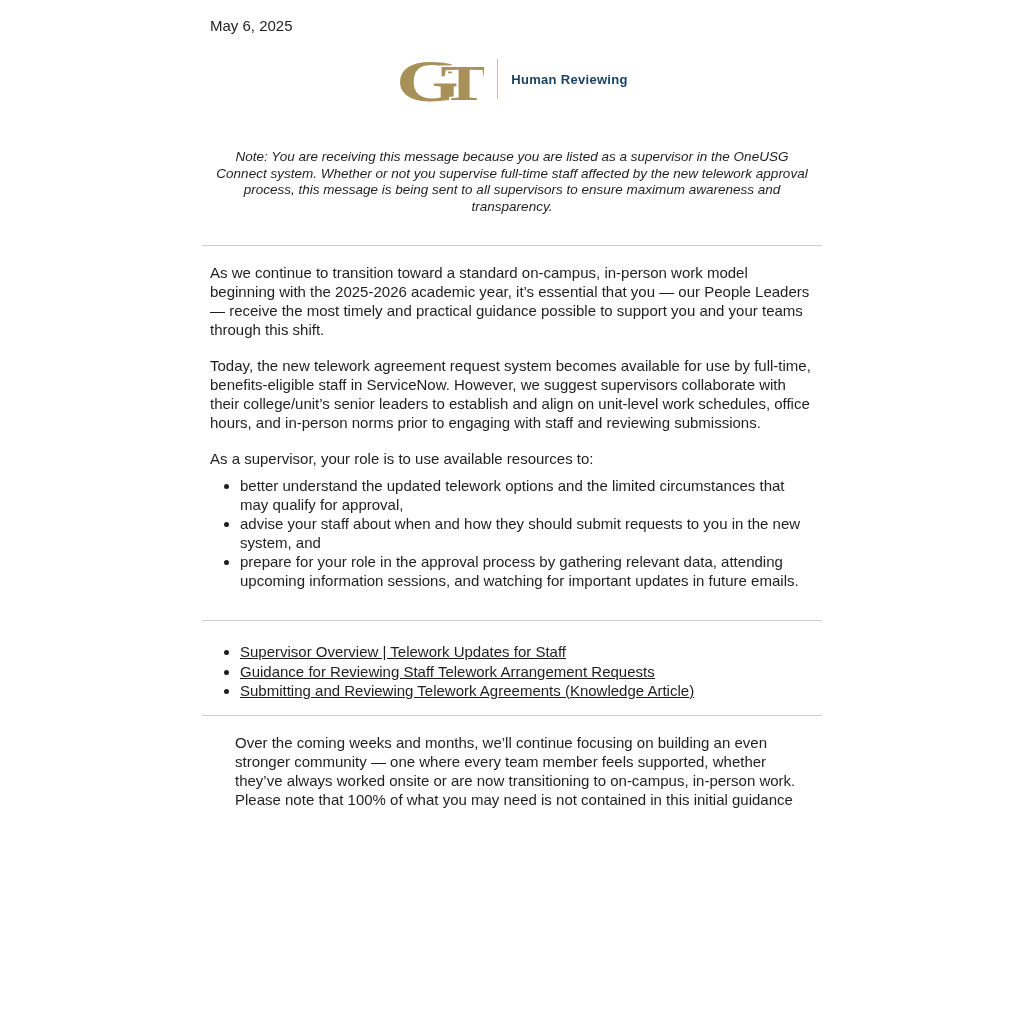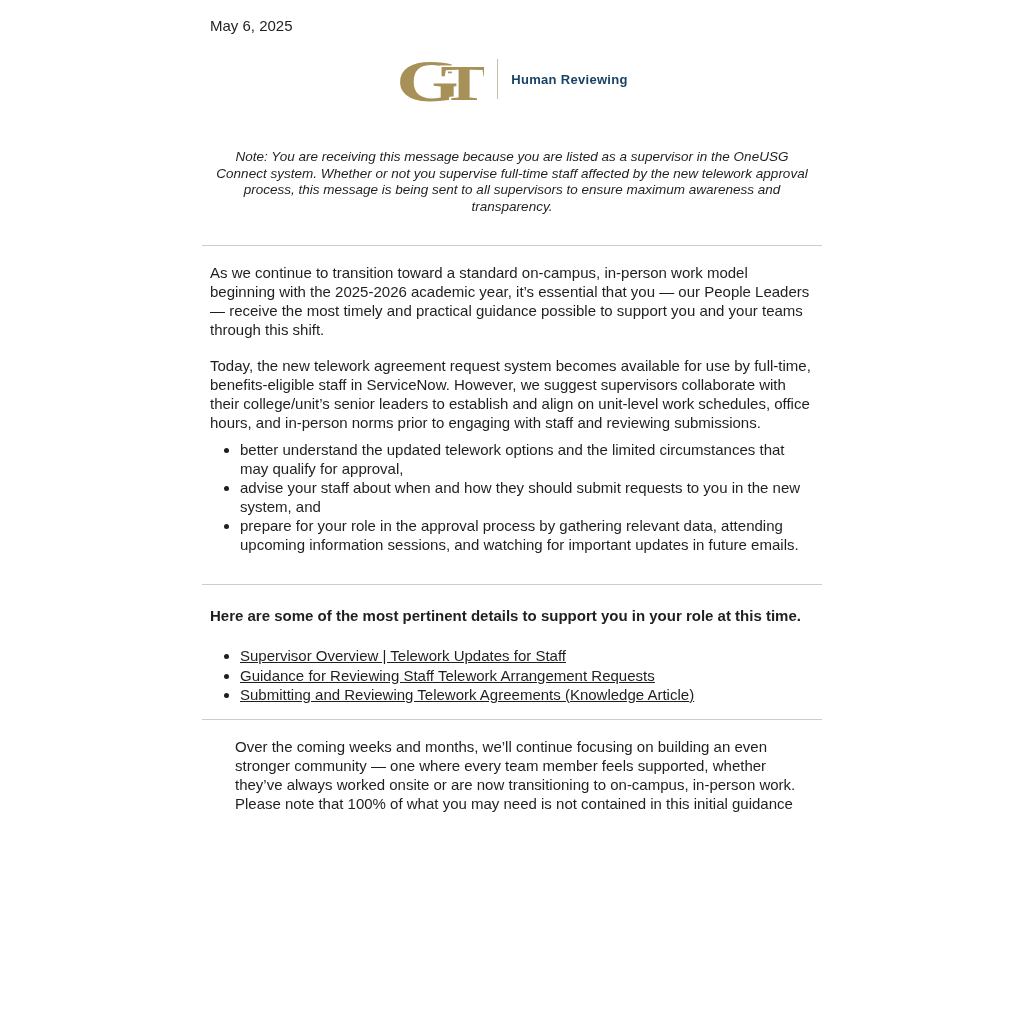--- a/index.html
+++ b/index.html
@@ -121,30 +121,30 @@
     <span class="logo-text">Human Reviewing</span>
   </div>
 
   <p class="note">Note: You are receiving this message because you are listed as a supervisor in the OneUSG Connect system. Whether or not you supervise full-time staff affected by the new telework approval process, this message is being sent to all supervisors to ensure maximum awareness and transparency.</p>
 
   <hr>
 
 
   <p class="body-text">As we continue to transition toward a standard on-campus, in-person work model beginning with the 2025-2026 academic year, it’s essential that you — our People Leaders — receive the most timely and practical guidance possible to support you and your teams through this shift.</p>
   <p class="body-text">Today, the new telework agreement request system becomes available for use by full-time, benefits-eligible staff in ServiceNow. However, we suggest supervisors collaborate with their college/unit’s senior leaders to establish and align on unit-level work schedules, office hours, and in-person norms prior to engaging with staff and reviewing submissions.</p>
+  <p class="body-text">As a supervisor, your role is to use available resources to:</p>
 
   <ul class="role-list">
     <li>better understand the updated telework options and the limited circumstances that may qualify for approval,</li>
     <li>advise your staff about when and how they should submit requests to you in the new system, and</li>
     <li>prepare for your role in the approval process by gathering relevant data, attending upcoming information sessions, and watching for important updates in future emails.</li>
   </ul>
 
   <hr>
 
-  <p class="details-heading">Here are some of the most pertinent details to support you in your role at this time.</p>
 
   <ul class="links-list">
     <li><a href="#">Supervisor Overview | Telework Updates for Staff</a><span></span></li>
     <li><a href="#">Guidance for Reviewing Staff Telework Arrangement Requests</a><span></span></li>
     <li><a href="#">Submitting and Reviewing Telework Agreements (Knowledge Article</a><span>)</span></li>
   </ul>
 
   <hr class="thin-gap">
 
   <p class="body-text closing">Over the coming weeks and months, we’ll continue focusing on building an even stronger community — one where every team member feels supported, whether they’ve always worked onsite or are now transitioning to on-campus, in-person work. Please note that 100% of what you may need is not contained in this initial guidance</p>

